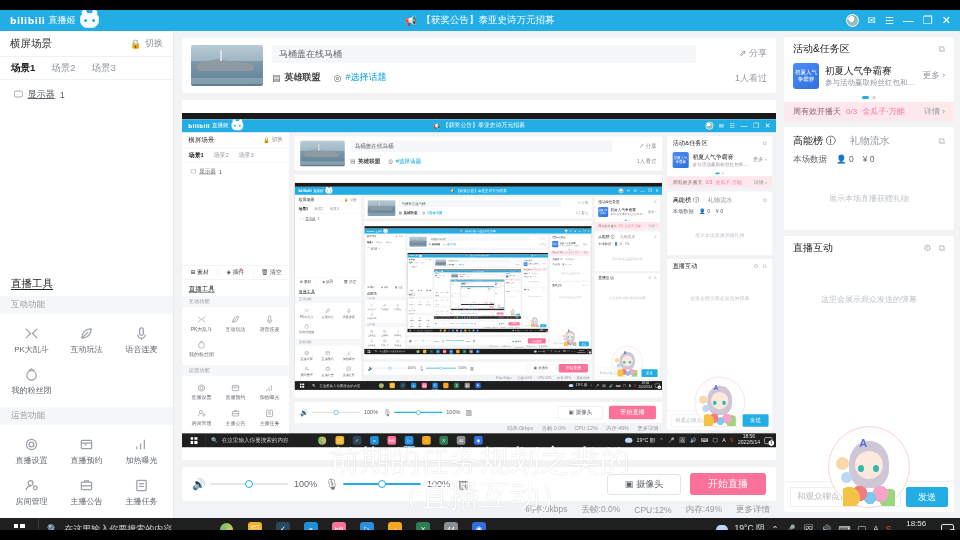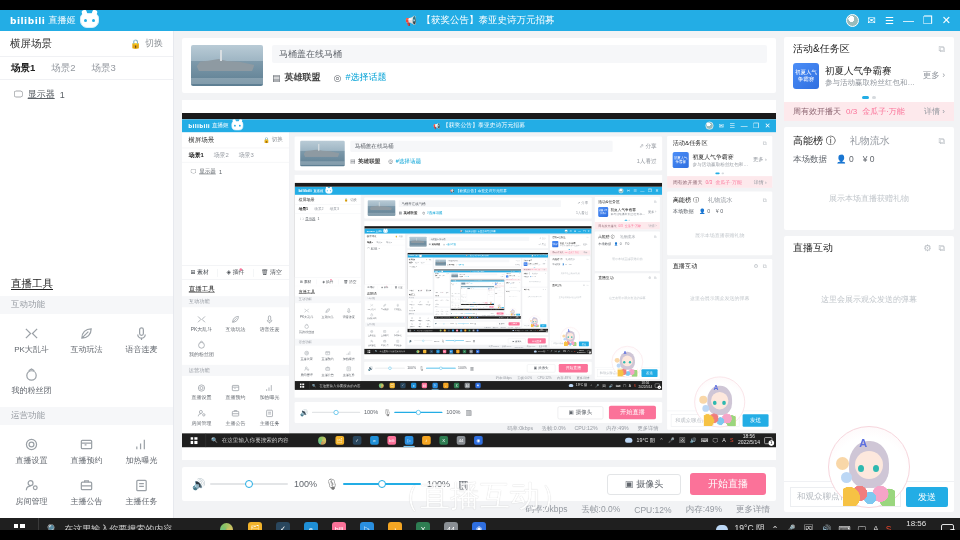--- a/index.html
+++ b/index.html
@@ -523,20 +523,27 @@
             <div class="tag-row">
               <span class="tag">
                 <span>▤</span>
                 <b>英雄联盟</b>
               </span>
               <span class="tag">
                 <span>◎</span>
                 <span class="blue">#选择话题</span>
               </span>
             </div>
+          </div>
+          <div class="info-right">
+            <span>
+              <span>⇗</span>
+              <span>分享</span>
+            </span>
+            <span>1人看过</span>
           </div>
         </div>
 
         <div class="preview">
           <div class="nested" id="nest-host">
               <div style="position: absolute; left: 0px; top: 12.9375px; width: 960px; height: 540px; transform-origin: left top; background: rgb(27, 27, 27); transform: scale(0.61875);">
                 <div class="app" style="left: 0px; top: 10px; width: 960px; height: 508px; position: absolute;">
 
     <div class="titlebar">
       <div class="tb-logo">
@@ -3395,18 +3402,19 @@
         <div>18:56</div>
         <div>2022/5/14</div>
       </span>
       <span class="notif">
         <b>1</b>
       </span>
     </div>
   </div>
 
   <div class="subs">
+    <div>前期的任务规划之类的</div>
     <div>（直播互动）</div>
   </div>
 
   <div class="letterbox-top"></div>
   <div class="letterbox-bottom"></div>
 </div>
 
 </body></html>

